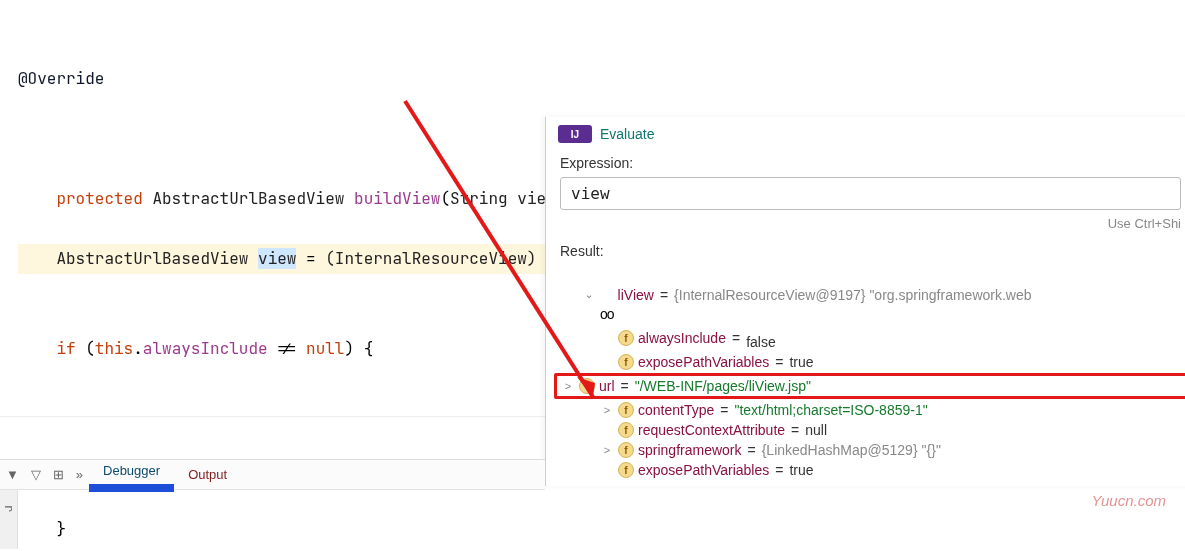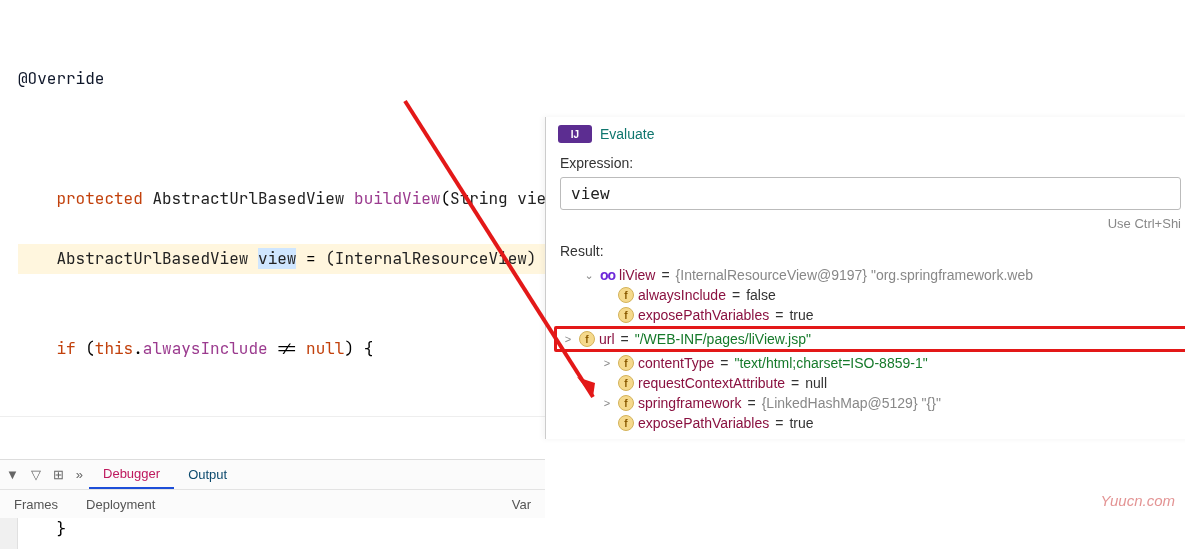--- a/index.html
+++ b/index.html
@@ -95,21 +95,21 @@
   display: inline-block;
 }
 .badge-f {
   display: inline-flex; align-items:center; justify-content:center;
   width: 16px; height: 16px; border-radius: 50%;
   background: #f5d98c; color: #8a5a00;
   font-size: 10px; font-weight: bold;
   border: 1px solid #d4b35a;
 }
 .badge-oo {
-  color: #6d28d9; font-weight: bold; letter-spacing: -1px;
+  color: #000000; font-weight: normal; letter-spacing: -1px; margin-top: 39px;
 }
 .v-name { color: #8a1140; }
 .v-eq { color: #333; padding: 0 2px; }
 .v-gray { color: #888; }
 .v-green { color: #167a2b; }
 .indent-1 { padding-left: 28px; }
 .indent-2 { padding-left: 46px; }
 
 
 .bottom {
@@ -122,23 +122,23 @@
 }
 .tabs-row {
   display: flex; align-items: center; height: 30px;
   border-bottom: 1px solid #e3e3e3;
   gap: 0;
 }
 .icon-btn {
   padding: 4px 6px; color: #666; cursor: pointer;
 }
 .tab {
-  padding: 6px 14px; color: #0c4a6e; cursor: pointer;
-}
-.tab.active { border-bottom: 2px solid #1d4ed8; color: #be185d; }
+  padding: 6px 14px; color: #7f1d1d; cursor: pointer;
+}
+.tab.active { border-bottom: 8px solid #1d4ed8; color: #0c4a6e; }
 .tab .run-icon {
   display:inline-block; width:0; height:0;
   border-left: 6px solid #1a8a1a;
   border-top: 4px solid transparent;
   border-bottom: 4px solid transparent;
   margin-right: 4px; vertical-align: 1px;
 }
 .sub-row {
   display: flex; align-items: center; height: 28px;
 }
@@ -160,21 +160,21 @@
 
 .arrow {
   position: absolute;
   top: 95px; left: 395px;
   width: 220px; height: 320px;
   pointer-events: none;
 }
 
 .watermark {
   position: absolute;
-  right: 10px; bottom: 42px;
+  right: 19px; bottom: 42px;
   color: rgba(200,40,40,0.5);
   font-family: Arial, sans-serif;
   font-size: 15px;
   font-style: italic;
 }
 
 
 .hr-gap {
   position: absolute;
   top: 416px; left: 0; width: 545px; height: 40px;
@@ -217,21 +217,21 @@
       <span class="v-name">liView</span>
       <span class="v-eq">=</span>
       <span class="v-gray">{InternalResourceView@9197} "org.springframework.web</span>
     </div>
     <div id="tree-items">
         <div class="tree-row indent-2">
           <span class="expand"></span>
           <span class="badge-f">f</span>
           <span class="v-name">alwaysInclude</span>
           <span class="v-eq"> = </span>
-          <span class="v-gray" style="color: rgb(51, 51, 51);">false</span>
+          <span class="v-gray" style="color: rgb(51, 51, 51); margin-top: 8px;">false</span>
         </div>
         <div class="tree-row indent-2">
           <span class="expand"></span>
           <span class="badge-f">f</span>
           <span class="v-name">exposePathVariables</span>
           <span class="v-eq"> = </span>
           <span class="v-gray" style="color: rgb(51, 51, 51);">true</span>
         </div>
         <div class="tree-row indent-2 hl">
           <span class="expand">&gt;</span>
@@ -281,20 +281,15 @@
 <div class="left-gutter">r</div>
 <div class="bottom">
   <div class="tabs-row">
     <span class="icon-btn">▼</span>
     <span class="icon-btn">▽</span>
     <span class="icon-btn">⊞</span>
     <span class="icon-btn">»</span>
     <span class="tab active">Debugger</span>
     <span class="tab">Output</span>
   </div>
-  <div class="sub-row">
-    <span class="sub-tab">Frames</span>
-    <span class="sub-tab">Deployment</span>
-    <span class="sub-tab right">Var</span>
-  </div>
 </div>
 
 <div class="watermark">Yuucn.com</div>
 
 </body></html>

